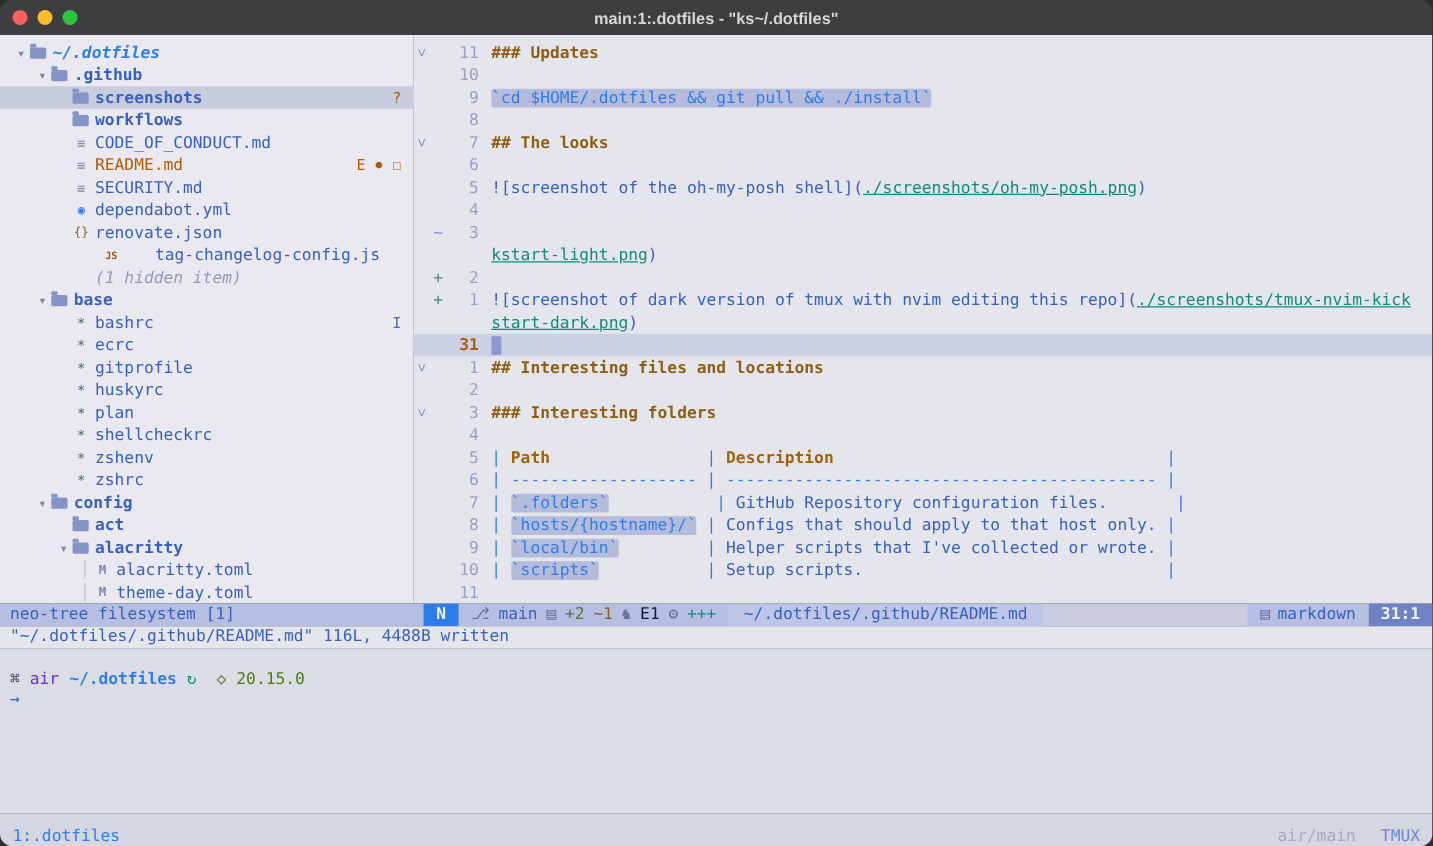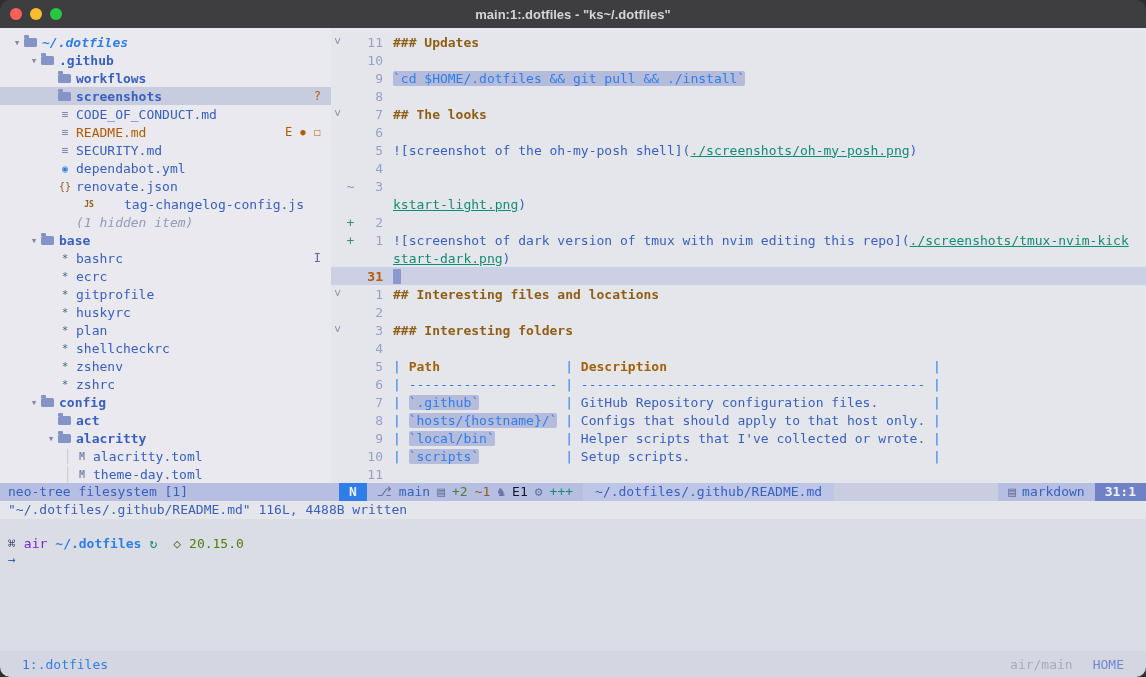--- a/index.html
+++ b/index.html
@@ -77,21 +77,21 @@
   .shell{flex:1;background:#dbdde5;padding:15px 0 0 8px;}
   .prompt{height:18px;display:flex;gap:8px;align-items:center;}
   .pp-apple{color:#3b4261;}
   .pp-host{color:#6d28d9;}
   .pp-path{color:#2e7de9;font-weight:700;}
   .pp-refresh{color:#118c74;}
   .pp-node{color:#587539;margin-left:8px;}
   .pp-nodev{color:#4d7c0f;}
   .prompt-arrow{height:18px;color:#3760bf;}
 
-  .tmuxbar{flex:0 0 26px;background:#d4d6e1;display:flex;align-items:center;padding:0 22px;}
+  .tmuxbar{flex:0 0 26px;background:#d4d6e1;display:flex;align-items:flex-end;padding:0 10px;}
   .tmux-window{color:#2e7de9;}
   .tmux-right{margin-left:auto;display:flex;gap:20px;}
   .tmux-session{color:#a8abbb;}
   .tmux-label{color:#6d87d3;}
 </style>
 </head>
 <body>
 
 <div class="window">
   <div class="titlebar">
@@ -101,22 +101,22 @@
       <span class="light l-green"></span>
     </div>
     <div class="title">main:1:.dotfiles - "ks~/.dotfiles"</div>
   </div>
 
   <div class="nvim">
     <div class="neotree">
       <div>
           <div class="trow" style="padding-left: 10px;"><span class="texp">▾</span><span class="ficon"></span><span class="tlbl root">~/.dotfiles</span></div>
           <div class="trow" style="padding-left: 27px;"><span class="texp">▾</span><span class="ficon"></span><span class="tlbl dir">.github</span></div>
+          <div class="trow sel" style="padding-left: 44px;"><span class="texp"></span><span class="ficon"></span><span class="tlbl dir">screenshots</span><span class="tbadges"><span class="tbadge b-warn">?</span></span></div>
           <div class="trow" style="padding-left: 44px;"><span class="texp"></span><span class="ficon"></span><span class="tlbl dir">workflows</span></div>
-          <div class="trow sel" style="padding-left: 44px;"><span class="texp"></span><span class="ficon"></span><span class="tlbl dir">screenshots</span><span class="tbadges"><span class="tbadge b-warn">?</span></span></div>
           <div class="trow" style="padding-left: 44px;"><span class="texp"></span><span class="fic fic-md">≡</span><span class="tlbl file">CODE_OF_CONDUCT.md</span></div>
           <div class="trow" style="padding-left: 44px;"><span class="texp"></span><span class="fic fic-md">≡</span><span class="tlbl modified">README.md</span><span class="tbadges"><span class="tbadge b-warn">E</span><span class="tbadge b-warndot">●</span><span class="tbadge b-warn">☐</span></span></div>
           <div class="trow" style="padding-left: 44px;"><span class="texp"></span><span class="fic fic-md">≡</span><span class="tlbl file">SECURITY.md</span></div>
           <div class="trow" style="padding-left: 44px;"><span class="texp"></span><span class="fic fic-yml">◉</span><span class="tlbl file">dependabot.yml</span></div>
           <div class="trow" style="padding-left: 44px;"><span class="texp"></span><span class="fic fic-json">{}</span><span class="tlbl file">renovate.json</span></div>
           <div class="trow" style="padding-left: 44px; gap: 24px;"><span class="texp"></span><span class="fic fic-js">JS</span><span class="tlbl file">tag-changelog-config.js</span></div>
           <div class="trow" style="padding-left: 44px;"><span class="texp"></span><span class="fic fic-none"></span><span class="tlbl hidden">(1 hidden item)</span></div>
           <div class="trow" style="padding-left: 27px;"><span class="texp">▾</span><span class="ficon"></span><span class="tlbl dir">base</span></div>
           <div class="trow" style="padding-left: 44px;"><span class="texp"></span><span class="fic fic-shell">*</span><span class="tlbl file">bashrc</span><span class="tbadges"><span class="tbadge b-info">I</span></span></div>
           <div class="trow" style="padding-left: 44px;"><span class="texp"></span><span class="fic fic-shell">*</span><span class="tlbl file">ecrc</span></div>
@@ -251,21 +251,21 @@
           <div class="erow">
             <span class="efold"></span>
             <span class="esign s-none"></span>
             <span class="enum">6</span>
             <span class="etext"><span class="sg-dash">| ------------------- | -------------------------------------------- |</span></span>
           </div>
           <div class="erow">
             <span class="efold"></span>
             <span class="esign s-none"></span>
             <span class="enum">7</span>
-            <span class="etext"><span class="sg-pipe">|</span><span class="sg-t"> </span><span class="sg-code">`.github`</span><span class="sg-t">           </span><span class="sg-pipe">|</span><span class="sg-t"> GitHub Repository configuration files.       </span><span class="sg-pipe">|</span></span>
+            <span class="etext"><span class="sg-pipe">|</span><span class="sg-t"> </span><span class="sg-code">`.folders`</span><span class="sg-t">           </span><span class="sg-pipe">|</span><span class="sg-t"> GitHub Repository configuration files.       </span><span class="sg-pipe">|</span></span>
           </div>
           <div class="erow">
             <span class="efold"></span>
             <span class="esign s-none"></span>
             <span class="enum">8</span>
             <span class="etext"><span class="sg-pipe">|</span><span class="sg-t"> </span><span class="sg-code">`hosts/{hostname}/`</span><span class="sg-t"> </span><span class="sg-pipe">|</span><span class="sg-t"> Configs that should apply to that host only. </span><span class="sg-pipe">|</span></span>
           </div>
           <div class="erow">
             <span class="efold"></span>
             <span class="esign s-none"></span>
@@ -324,16 +324,16 @@
         <span class="pp-node">◇</span>
         <span class="pp-nodev">20.15.0</span>
       </div>
     <div class="prompt-arrow">→</div>
   </div>
 
   <div class="tmuxbar">
     <span class="tmux-window">1:.dotfiles</span>
     <span class="tmux-right">
       <span class="tmux-session">air/main</span>
-      <span class="tmux-label">HOME</span>
+      <span class="tmux-label">TMUX</span>
     </span>
   </div>
 </div>
 
 </body></html>

